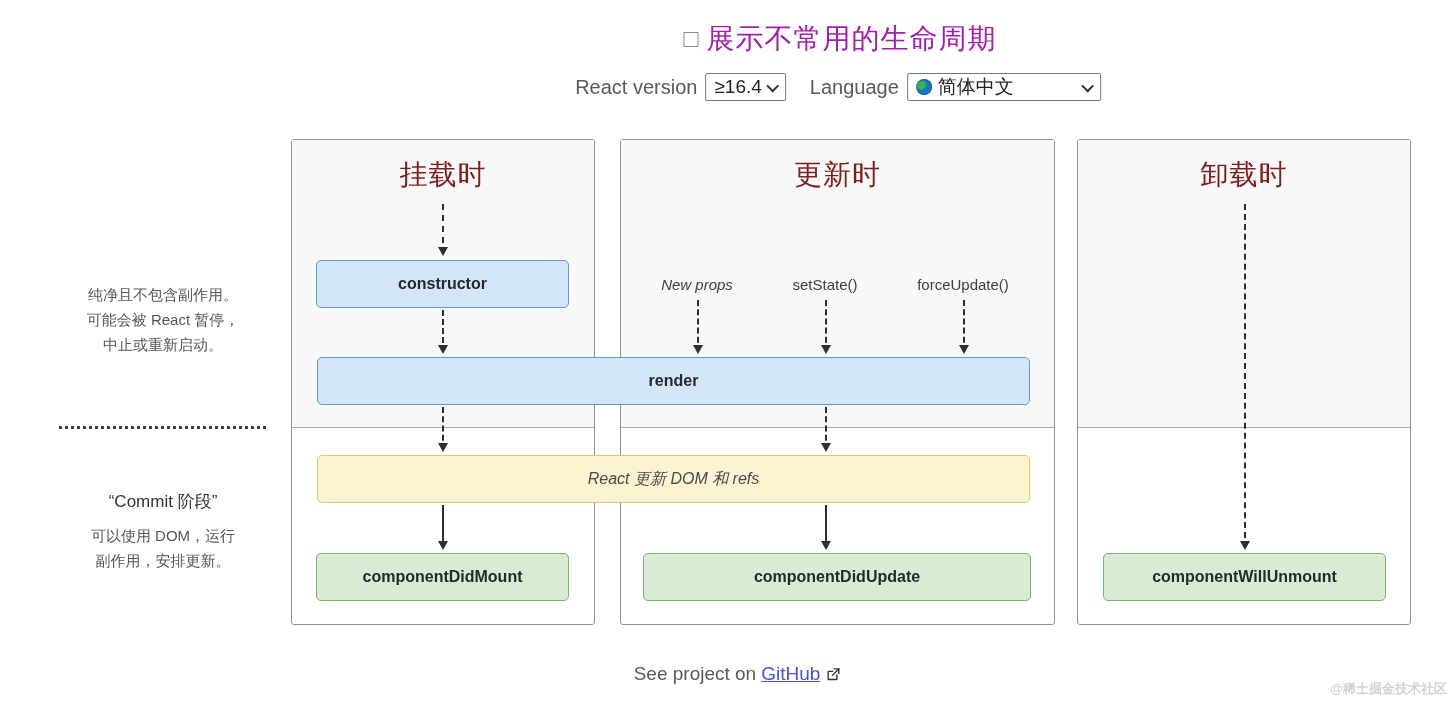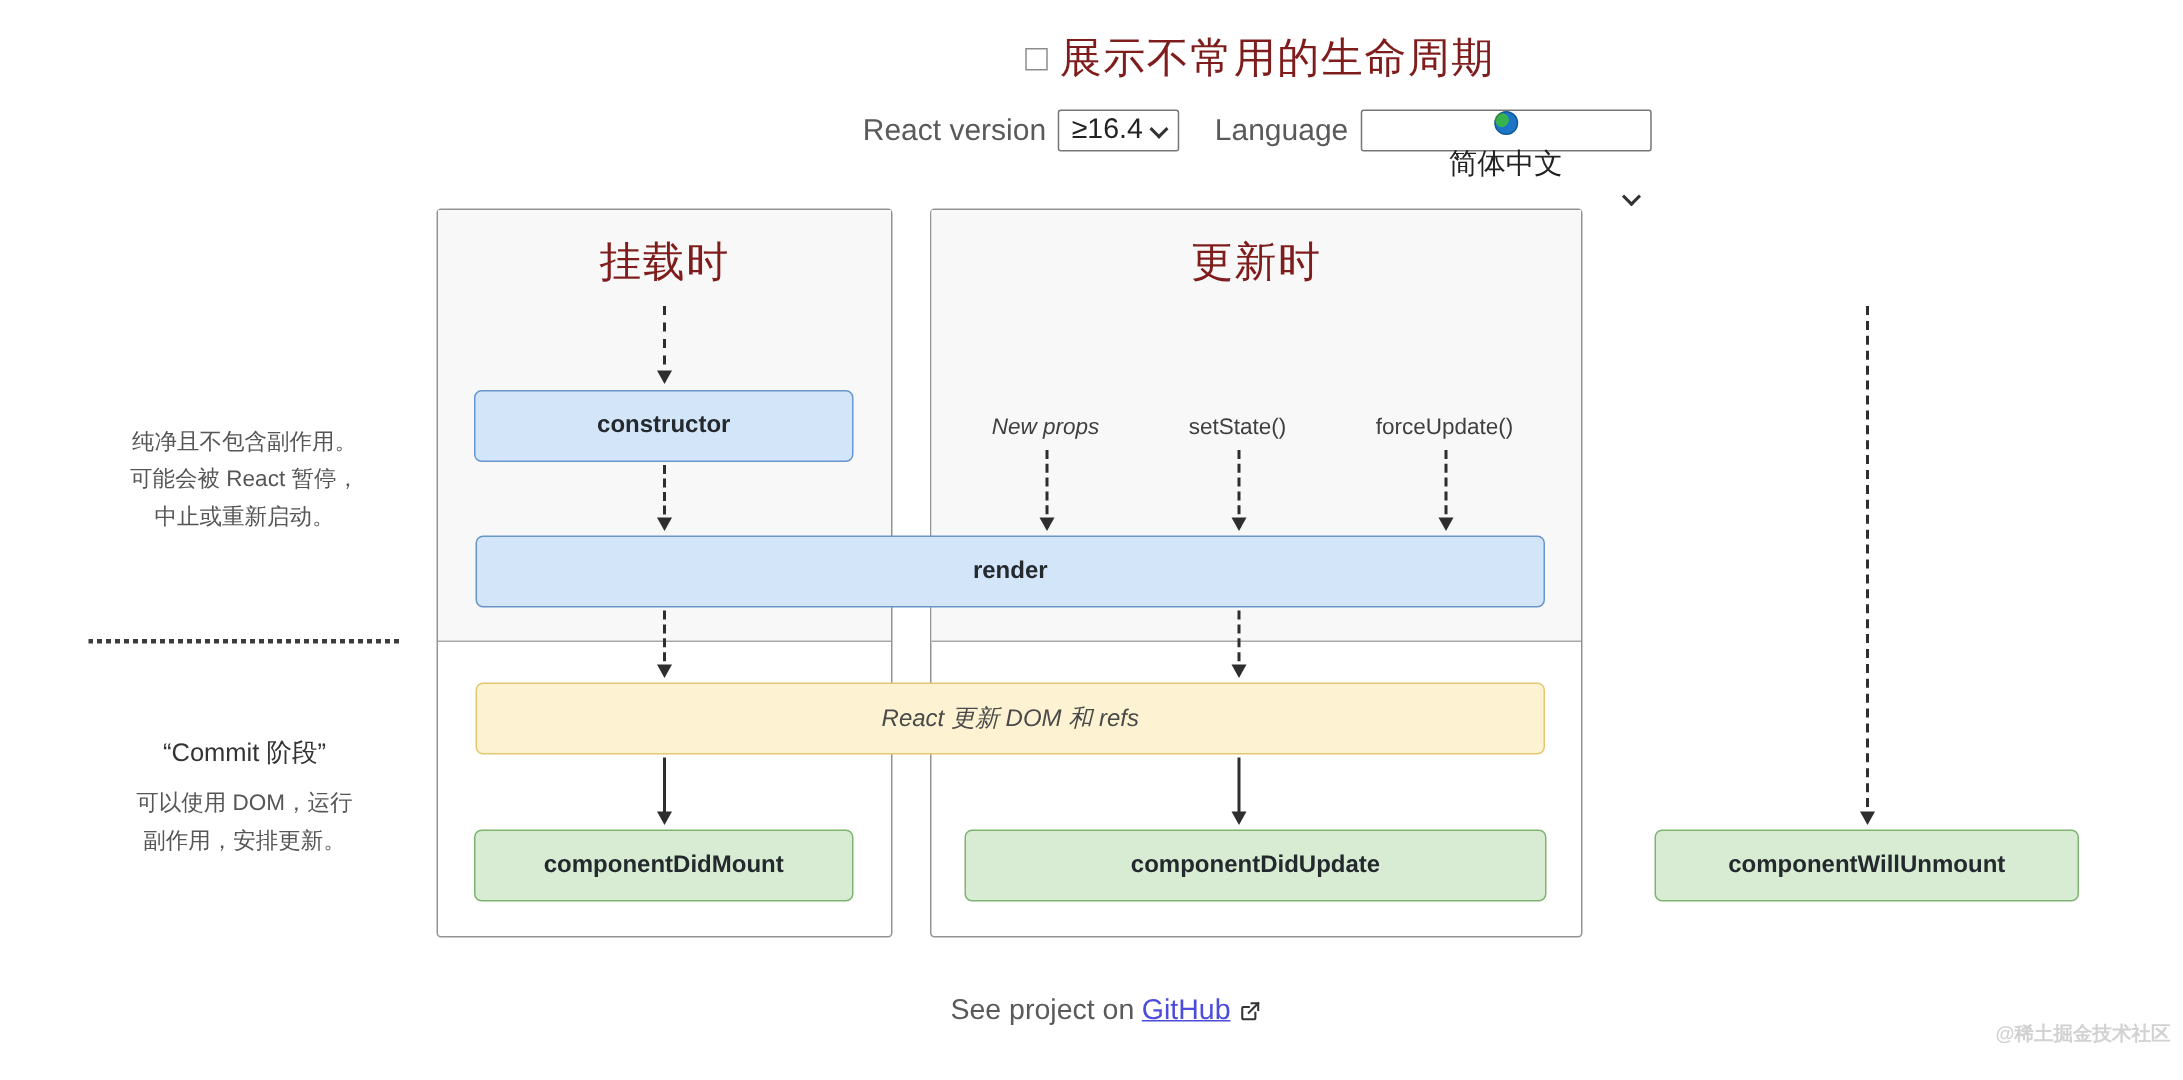--- a/index.html
+++ b/index.html
@@ -4,30 +4,30 @@
 <style>
   html,body{margin:0;padding:0;background:#fff;}
   .stage{
     position:relative;width:1455px;height:720px;background:#fff;overflow:hidden;
     font-family:"Liberation Sans","DejaVu Sans",sans-serif;color:#222;
   }
   
   .title-row{position:absolute;left:840px;top:20px;transform:translateX(-50%);
     display:flex;align-items:center;gap:8px;white-space:nowrap;}
   .checkbox{width:13px;height:13px;border:1px solid #8d8d8d;background:#fff;display:inline-block;}
-  .page-title{font-size:28px;font-weight:500;color:#7f1d1d;margin:0;letter-spacing:1px;}
+  .page-title{font-size:28px;font-weight:500;color:#a21caf;margin:0;letter-spacing:1px;}
   .controls-row{position:absolute;left:838px;top:73px;transform:translateX(-50%);
     display:flex;align-items:center;white-space:nowrap;}
   .ctl-label{font-size:20px;color:#5a5a5a;margin-right:8px;}
   .select{height:26px;border:1px solid #767676;background:#fff;border-radius:2px;
     display:flex;align-items:center;padding:0 8px;gap:6px;font-size:19px;color:#222;cursor:default;}
   .select .chev{width:7px;height:7px;border-right:2px solid #333;border-bottom:2px solid #333;
     transform:rotate(45deg) translate(-1px,-1px);flex:none;}
   .select.version{margin-right:24px;}
-  .select.lang{width:176px;flex-direction:column;}
+  .select.lang{width:176px;}
   .select.lang .chev{margin-left:auto;}
   .globe{width:16px;height:16px;border-radius:50%;flex:none;
     background:radial-gradient(circle at 32% 38%, #38b24d 0 30%, #1b76c8 32%);
     box-shadow:inset 0 0 0 1px rgba(0,0,0,.25);}
   
   .phase-block{position:absolute;left:40px;width:246px;text-align:center;}
   .phase-title{font-size:17px;color:#333;margin-bottom:10px;}
   .phase-desc{font-size:15px;color:#565656;line-height:25px;}
   .phase-divider{position:absolute;left:59px;top:426px;width:209px;height:3px;
     background:repeating-linear-gradient(90deg,#3c3c3c 0 3px,transparent 3px 6px);}
@@ -104,20 +104,24 @@
   </div>
 
   <div class="panel" style="left:291px;width:304px;">
     <div class="render-zone"></div>
     <h2>挂载时</h2>
   </div>
   <div class="panel" style="left:620px;width:435px;">
     <div class="render-zone"></div>
     <h2>更新时</h2>
   </div>
+  <div class="panel" style="left:1077px;width:334px;">
+    <div class="render-zone"></div>
+    <h2>卸载时</h2>
+  </div>
 
   <span class="trigger italic" style="left:697px;">New props</span>
   <span class="trigger" style="left:825px;">setState()</span>
   <span class="trigger" style="left:963px;">forceUpdate()</span>
 
   <div class="varrow dashed" style="left:442px;top:204px;height:50px;"></div>
   <div class="varrow dashed" style="left:442px;top:310px;height:42px;"></div>
   <div class="varrow dashed" style="left:697px;top:300px;height:52px;"></div>
   <div class="varrow dashed" style="left:825px;top:300px;height:52px;"></div>
   <div class="varrow dashed" style="left:963px;top:300px;height:52px;"></div>

